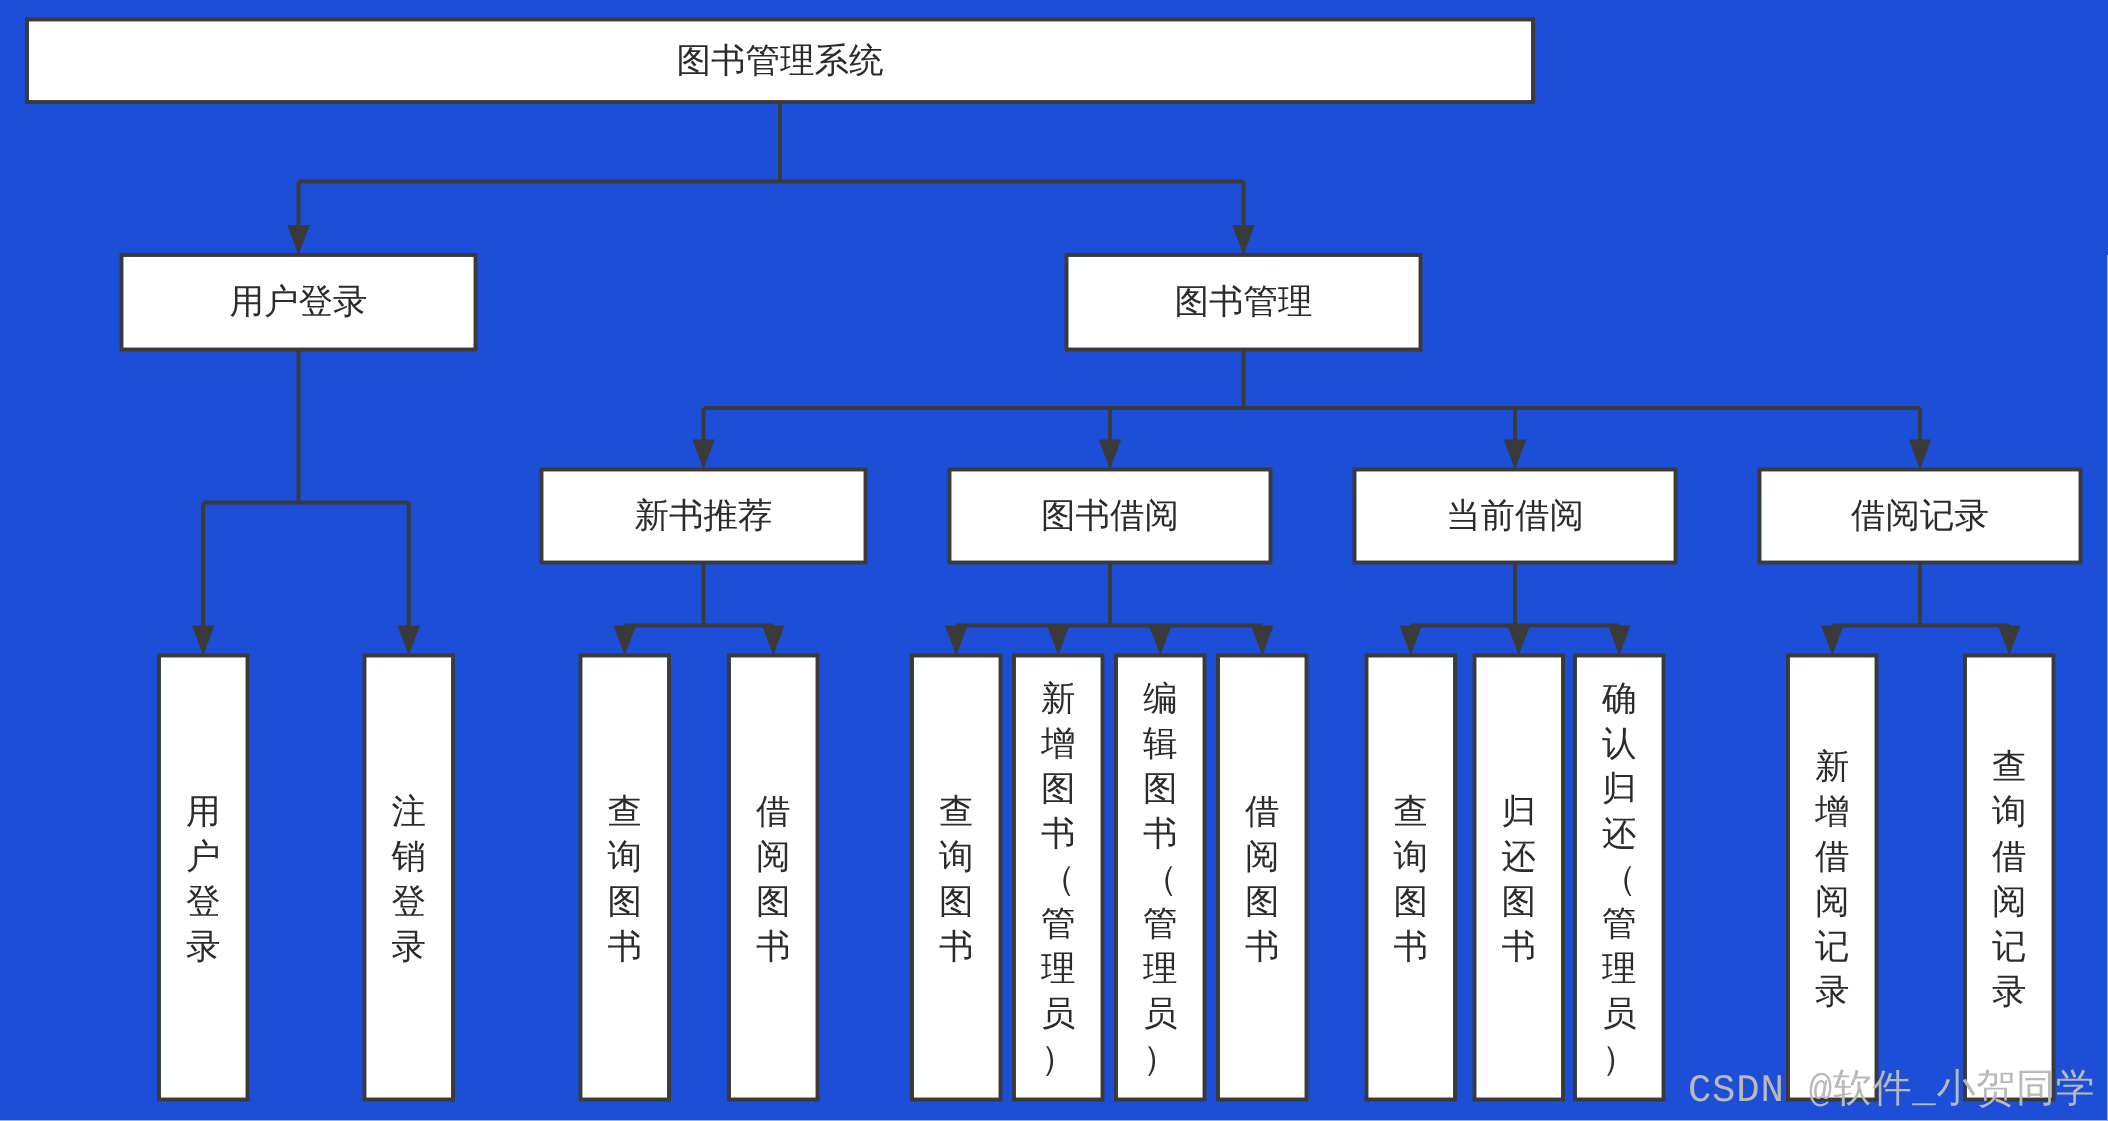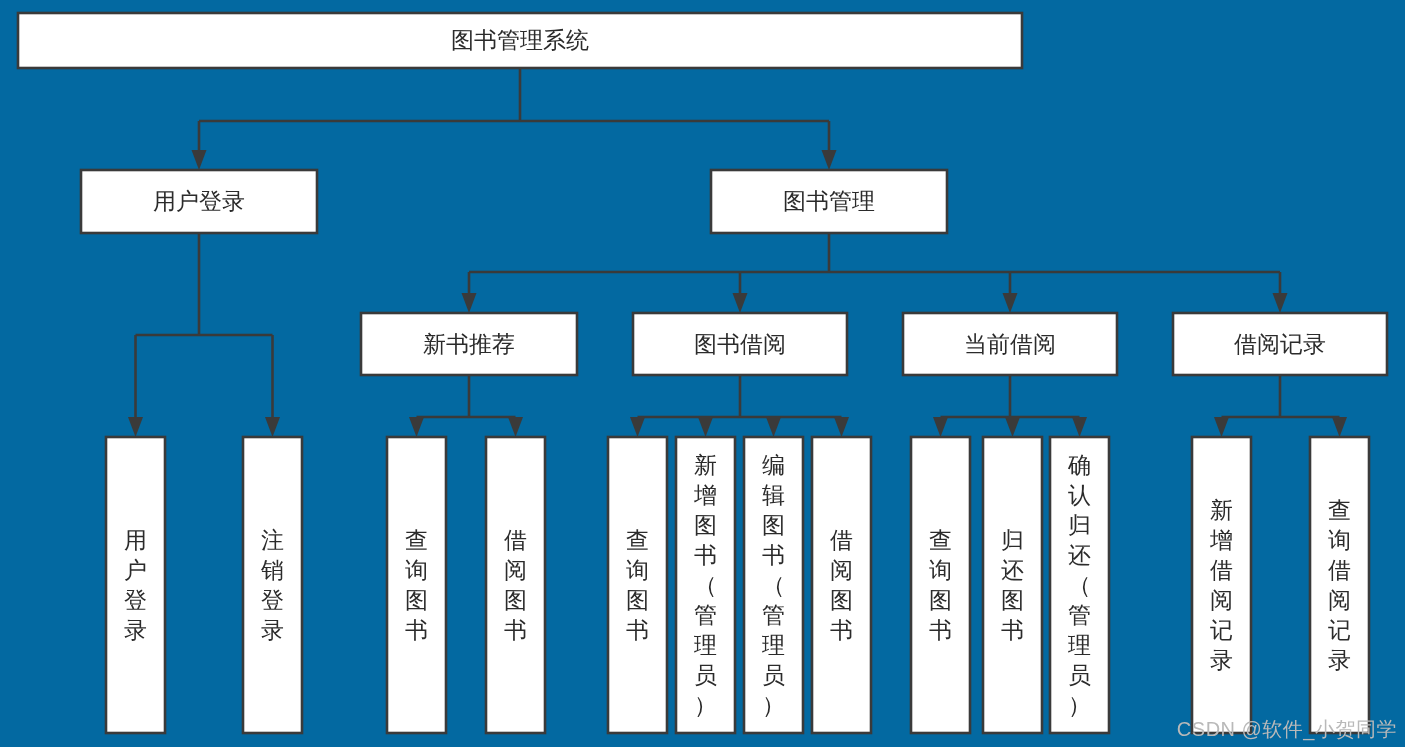--- a/index.html
+++ b/index.html
@@ -8,21 +8,21 @@
     padding: 0;
     background: #ffffff;
   }
   body {
     font-family: "DejaVu Sans", "Liberation Sans", sans-serif;
   }
   #diagram-root {
     position: relative;
     width: 1405px;
     height: 747px;
-    background: #0369a1;
+    background: #1d4ed8;
     overflow: hidden;
   }
   svg#flow {
     position: absolute;
     left: 0;
     top: 0;
     width: 1405px;
     height: 747px;
     display: block;
   }
@@ -54,22 +54,22 @@
   .node-label-v {
     font-family: "DejaVu Sans", "Liberation Sans", sans-serif;
     font-size: 23px;
     fill: #2b2b2b;
     text-anchor: middle;
   }
   .watermark {
     position: absolute;
     right: 8px;
     bottom: 4px;
-    font-family: Liberation Sans, sans-serif;
-    font-size: 20px;
+    font-family: Liberation Mono, monospace;
+    font-size: 26px;
     color: #b9b9b9;
     letter-spacing: 0.5px;
     white-space: nowrap;
     user-select: none;
   }
 </style>
 </head>
 <body>
 
 <div id="diagram-root">

